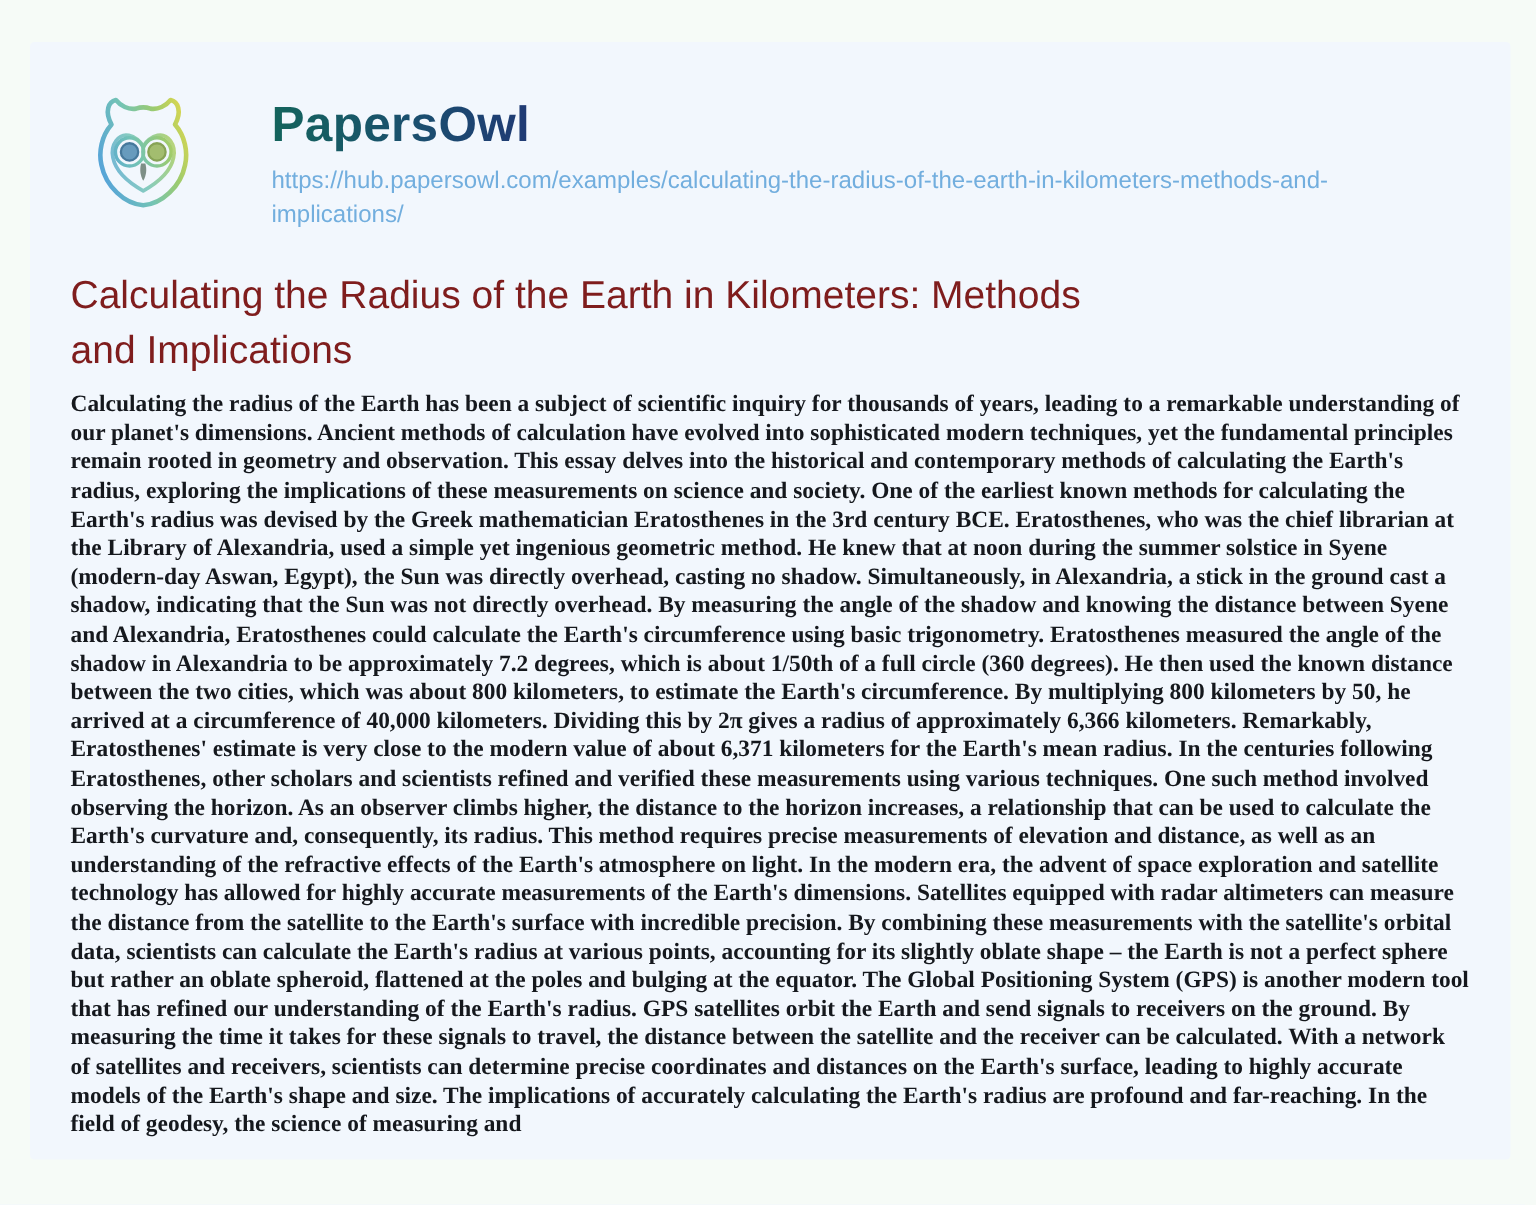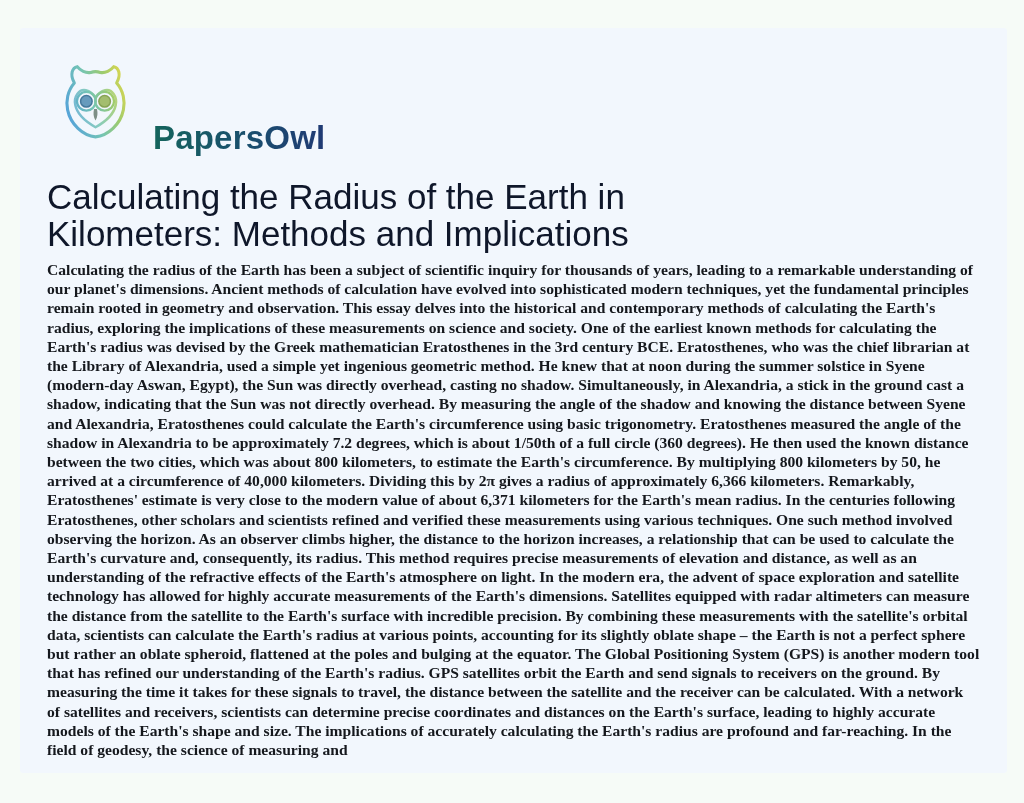--- a/index.html
+++ b/index.html
@@ -11,22 +11,23 @@
     overflow: hidden;
   }
   .card {
     position: absolute;
     left: 20px; right: 17px; top: 28px; bottom: 30px;
     background: #f2f7fd;
     border-radius: 3px;
   }
   .header {
     display: flex;
-    align-items: flex-end;
+    align-items: center;
     padding: 30px 27px 0 27px;
+    gap: 28px;
   }
   .logo {
     width: 97px;
     height: 100px;
     flex: 0 0 auto;
   }
   .header-text { margin-left: 9px; margin-top: 2px; }
   .brand {
     font-size: 33px;
     font-weight: bold;
@@ -45,24 +46,24 @@
     line-height: 22.5px;
     color: #72aede;
     overflow-wrap: break-word;
     text-decoration: none;
     display: block;
     cursor: pointer;
   }
   .title {
     margin: 20px 27px 0 27px;
     max-width: 700px;
-    font-size: 35px;
+    font-size: 26px;
     line-height: 37px;
     font-weight: 400;
-    color: #0f172a;
+    color: #7f1d1d;
   }
   .body-text {
     margin: 8px 27px 0 27px;
     font-family: "Liberation Serif", serif;
     font-size: 15.6px;
     line-height: 19.2px;
     color: #15181d;
     text-align: left;
     font-weight: bold;
   }
@@ -97,20 +98,21 @@
       <circle cx="40.5" cy="45" r="6" fill="#679bbd" stroke="#46799c" stroke-width="1.6"></circle>
 
       <circle cx="59.5" cy="45" r="9.8" fill="none" stroke="url(#owlGrad)" stroke-width="2.4"></circle>
       <circle cx="59.5" cy="45" r="6" fill="#a3bd6f" stroke="#87a355" stroke-width="1.6"></circle>
 
       <path d="M48.5,53 C47.5,57 47.7,61 50,65 C52.3,61 52.5,57 51.5,53 Z" fill="#6a7c72" fill-opacity="0.85"></path>
     </svg>
 
     <div class="header-text">
       <span class="brand">PapersOwl</span>
+      <a class="url">https://hub.papersowl.com/examples/calculating-the-radius-of-the-earth-in-kilometers-methods-and-implications/</a>
     </div>
   </div>
 
   <h1 class="title">Calculating the Radius of the Earth in Kilometers: Methods and Implications</h1>
 
   <p class="body-text">Calculating the radius of the Earth has been a subject of scientific inquiry for thousands of years, leading to a remarkable understanding of our planet's dimensions. Ancient methods of calculation have evolved into sophisticated modern techniques, yet the fundamental principles remain rooted in geometry and observation. This essay delves into the historical and contemporary methods of calculating the Earth's radius, exploring the implications of these measurements on science and society. One of the earliest known methods for calculating the Earth's radius was devised by the Greek mathematician Eratosthenes in the 3rd century BCE. Eratosthenes, who was the chief librarian at the Library of Alexandria, used a simple yet ingenious geometric method. He knew that at noon during the summer solstice in Syene (modern-day Aswan, Egypt), the Sun was directly overhead, casting no shadow. Simultaneously, in Alexandria, a stick in the ground cast a shadow, indicating that the Sun was not directly overhead. By measuring the angle of the shadow and knowing the distance between Syene and Alexandria, Eratosthenes could calculate the Earth's circumference using basic trigonometry. Eratosthenes measured the angle of the shadow in Alexandria to be approximately 7.2 degrees, which is about 1/50th of a full circle (360 degrees). He then used the known distance between the two cities, which was about 800 kilometers, to estimate the Earth's circumference. By multiplying 800 kilometers by 50, he arrived at a circumference of 40,000 kilometers. Dividing this by 2π gives a radius of approximately 6,366 kilometers. Remarkably, Eratosthenes' estimate is very close to the modern value of about 6,371 kilometers for the Earth's mean radius. In the centuries following Eratosthenes, other scholars and scientists refined and verified these measurements using various techniques. One such method involved observing the horizon. As an observer climbs higher, the distance to the horizon increases, a relationship that can be used to calculate the Earth's curvature and, consequently, its radius. This method requires precise measurements of elevation and distance, as well as an understanding of the refractive effects of the Earth's atmosphere on light. In the modern era, the advent of space exploration and satellite technology has allowed for highly accurate measurements of the Earth's dimensions. Satellites equipped with radar altimeters can measure the distance from the satellite to the Earth's surface with incredible precision. By combining these measurements with the satellite's orbital data, scientists can calculate the Earth's radius at various points, accounting for its slightly oblate shape – the Earth is not a perfect sphere but rather an oblate spheroid, flattened at the poles and bulging at the equator. The Global Positioning System (GPS) is another modern tool that has refined our understanding of the Earth's radius. GPS satellites orbit the Earth and send signals to receivers on the ground. By measuring the time it takes for these signals to travel, the distance between the satellite and the receiver can be calculated. With a network of satellites and receivers, scientists can determine precise coordinates and distances on the Earth's surface, leading to highly accurate models of the Earth's shape and size. The implications of accurately calculating the Earth's radius are profound and far-reaching. In the field of geodesy, the science of measuring and</p>
 
 </div>
 
 </body></html>

